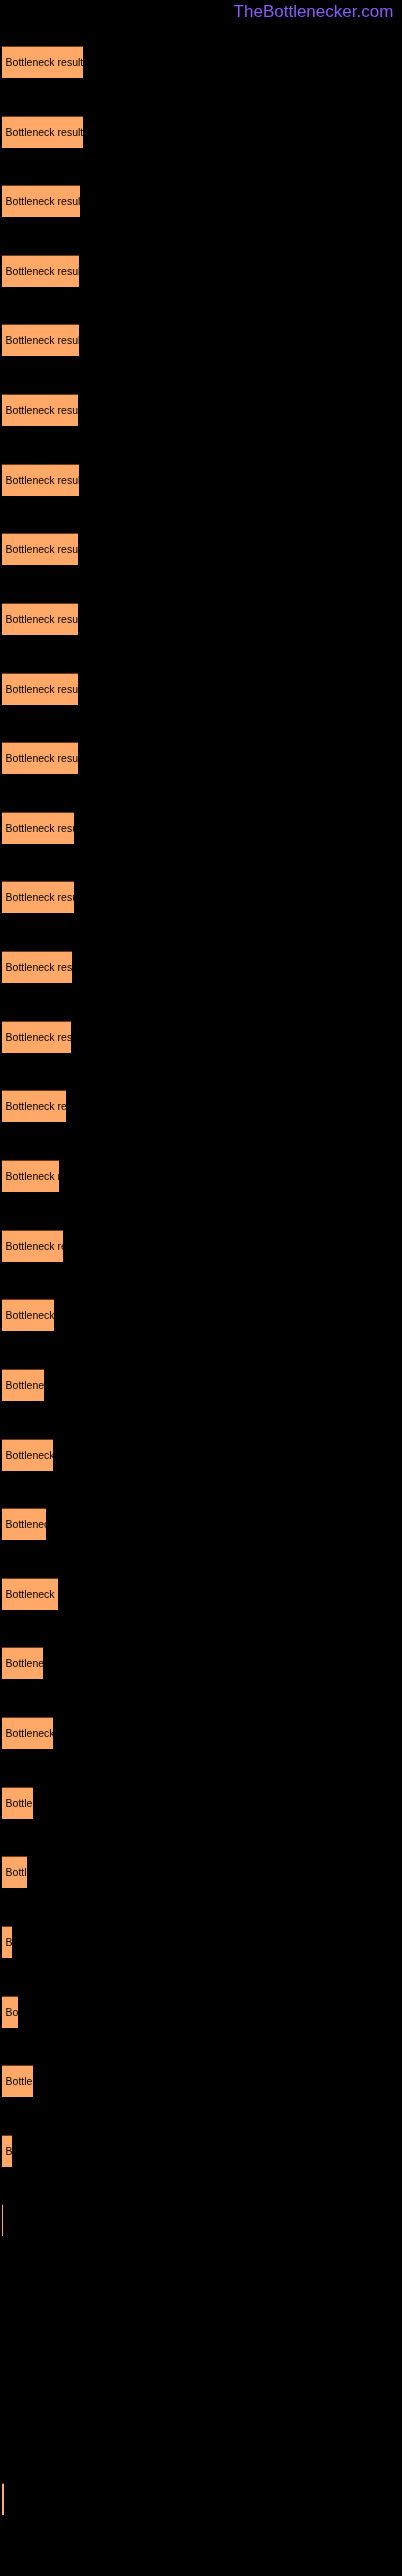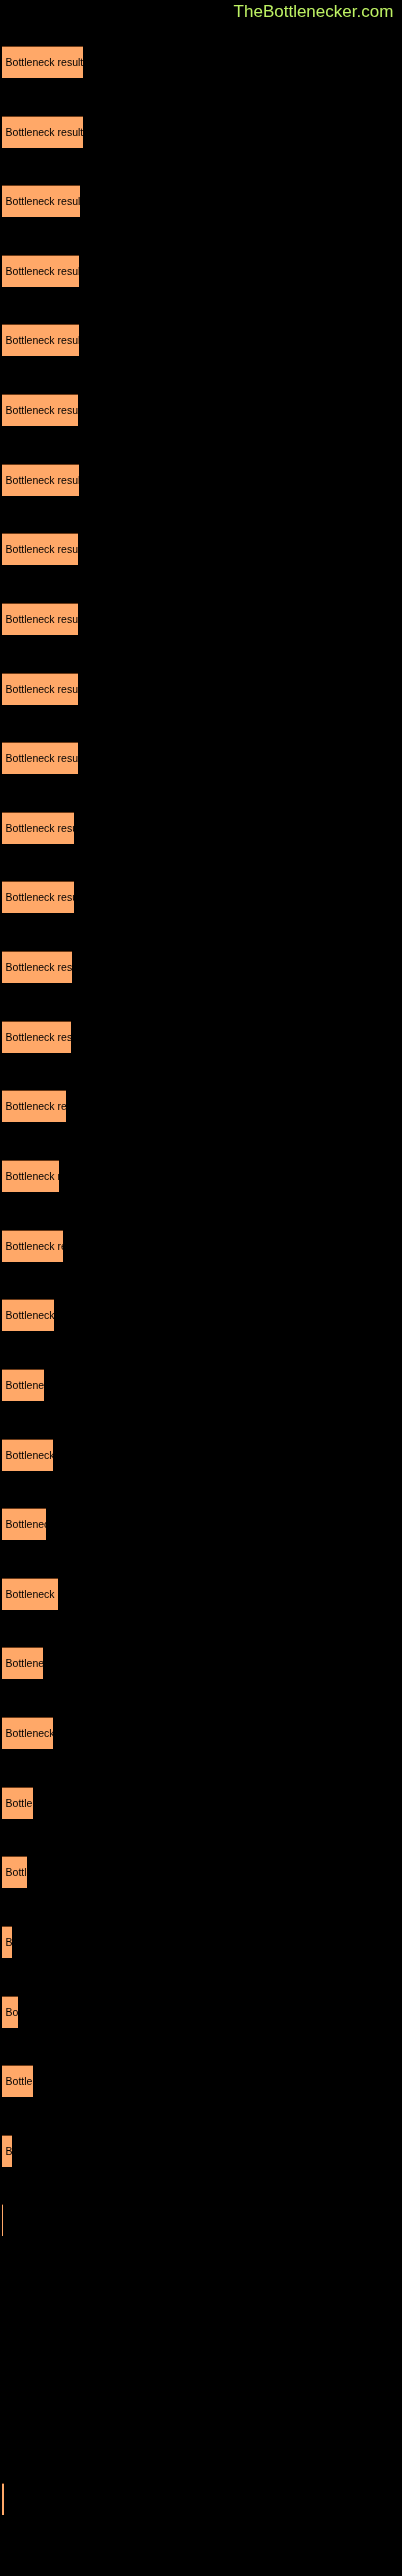--- a/index.html
+++ b/index.html
@@ -13,21 +13,21 @@
     height: 2576px;
     background: #000000;
     overflow: hidden;
     font-family: "Liberation Sans", sans-serif;
   }
   #watermark {
     position: absolute;
     right: 9.7px;
     top: 1.6px;
     font-size: 17px;
-    color: #bef264;
+    color: #8b5cf6;
     letter-spacing: 0px;
     white-space: nowrap;
     font-family: "Liberation Sans", sans-serif;
   }
   #plot {
     position: absolute;
     left: 0;
     top: 0;
     width: 403px;
     height: 2576px;

